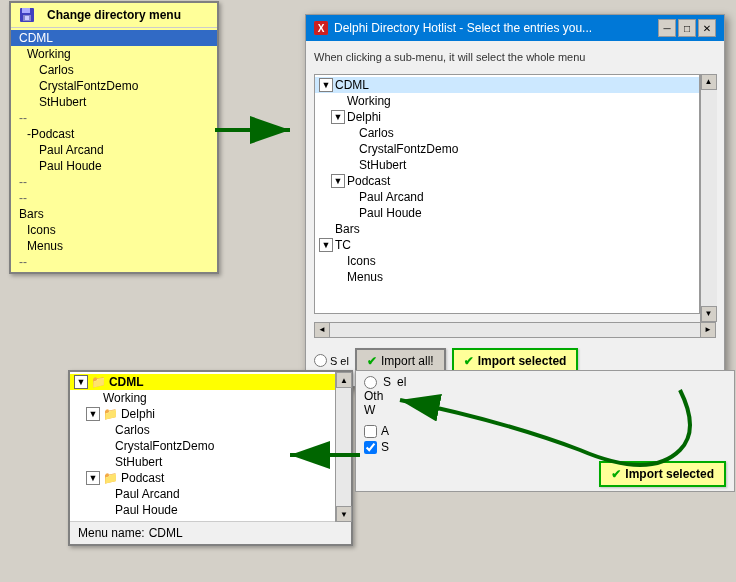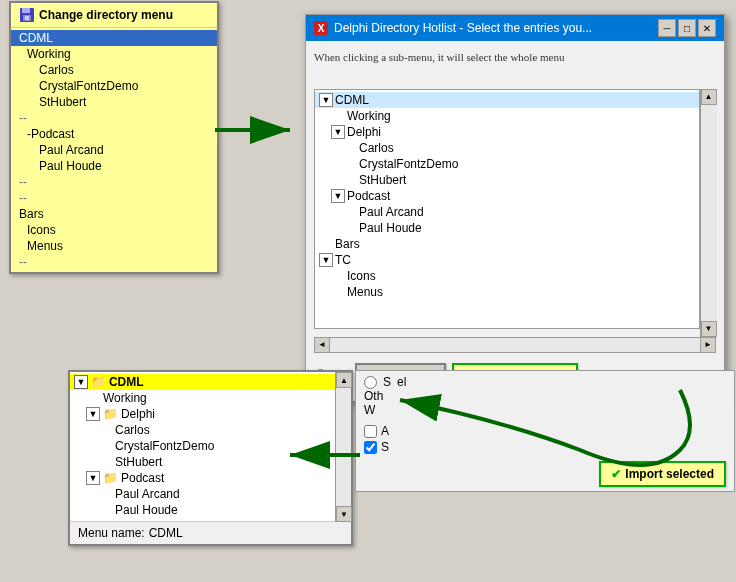--- a/index.html
+++ b/index.html
@@ -24,21 +24,21 @@
       box-shadow: 2px 2px 4px rgba(0,0,0,0.3);
     }
     .left-panel-title {
       background: #ffff99;
       padding: 4px 8px;
       font-weight: bold;
       font-size: 12px;
       border-bottom: 1px solid #ccc;
       display: flex;
       align-items: center;
-      gap: 4px;
+      gap: 12px;
     }
     .left-panel-subtitle {
       padding: 2px 8px;
       font-size: 11px;
       color: #333;
     }
     .left-tree {
       padding: 2px 0;
     }
     .left-tree .item {
@@ -107,23 +107,22 @@
       font-size: 10px;
       cursor: pointer;
       color: #000;
     }
     .dialog-body {
       padding: 8px;
     }
     .dialog-info {
       font-size: 11px;
       color: #333;
-      margin-bottom: 23px;
+      margin-bottom: 8px;
       line-height: 1.5;
-      font-family: Liberation Serif, serif;
     }
     .dialog-tree-container {
       border: 1px solid #999;
       background: white;
       height: 240px;
       overflow-y: auto;
       overflow-x: auto;
       margin-bottom: 8px;
     }
     .dialog-tree {

